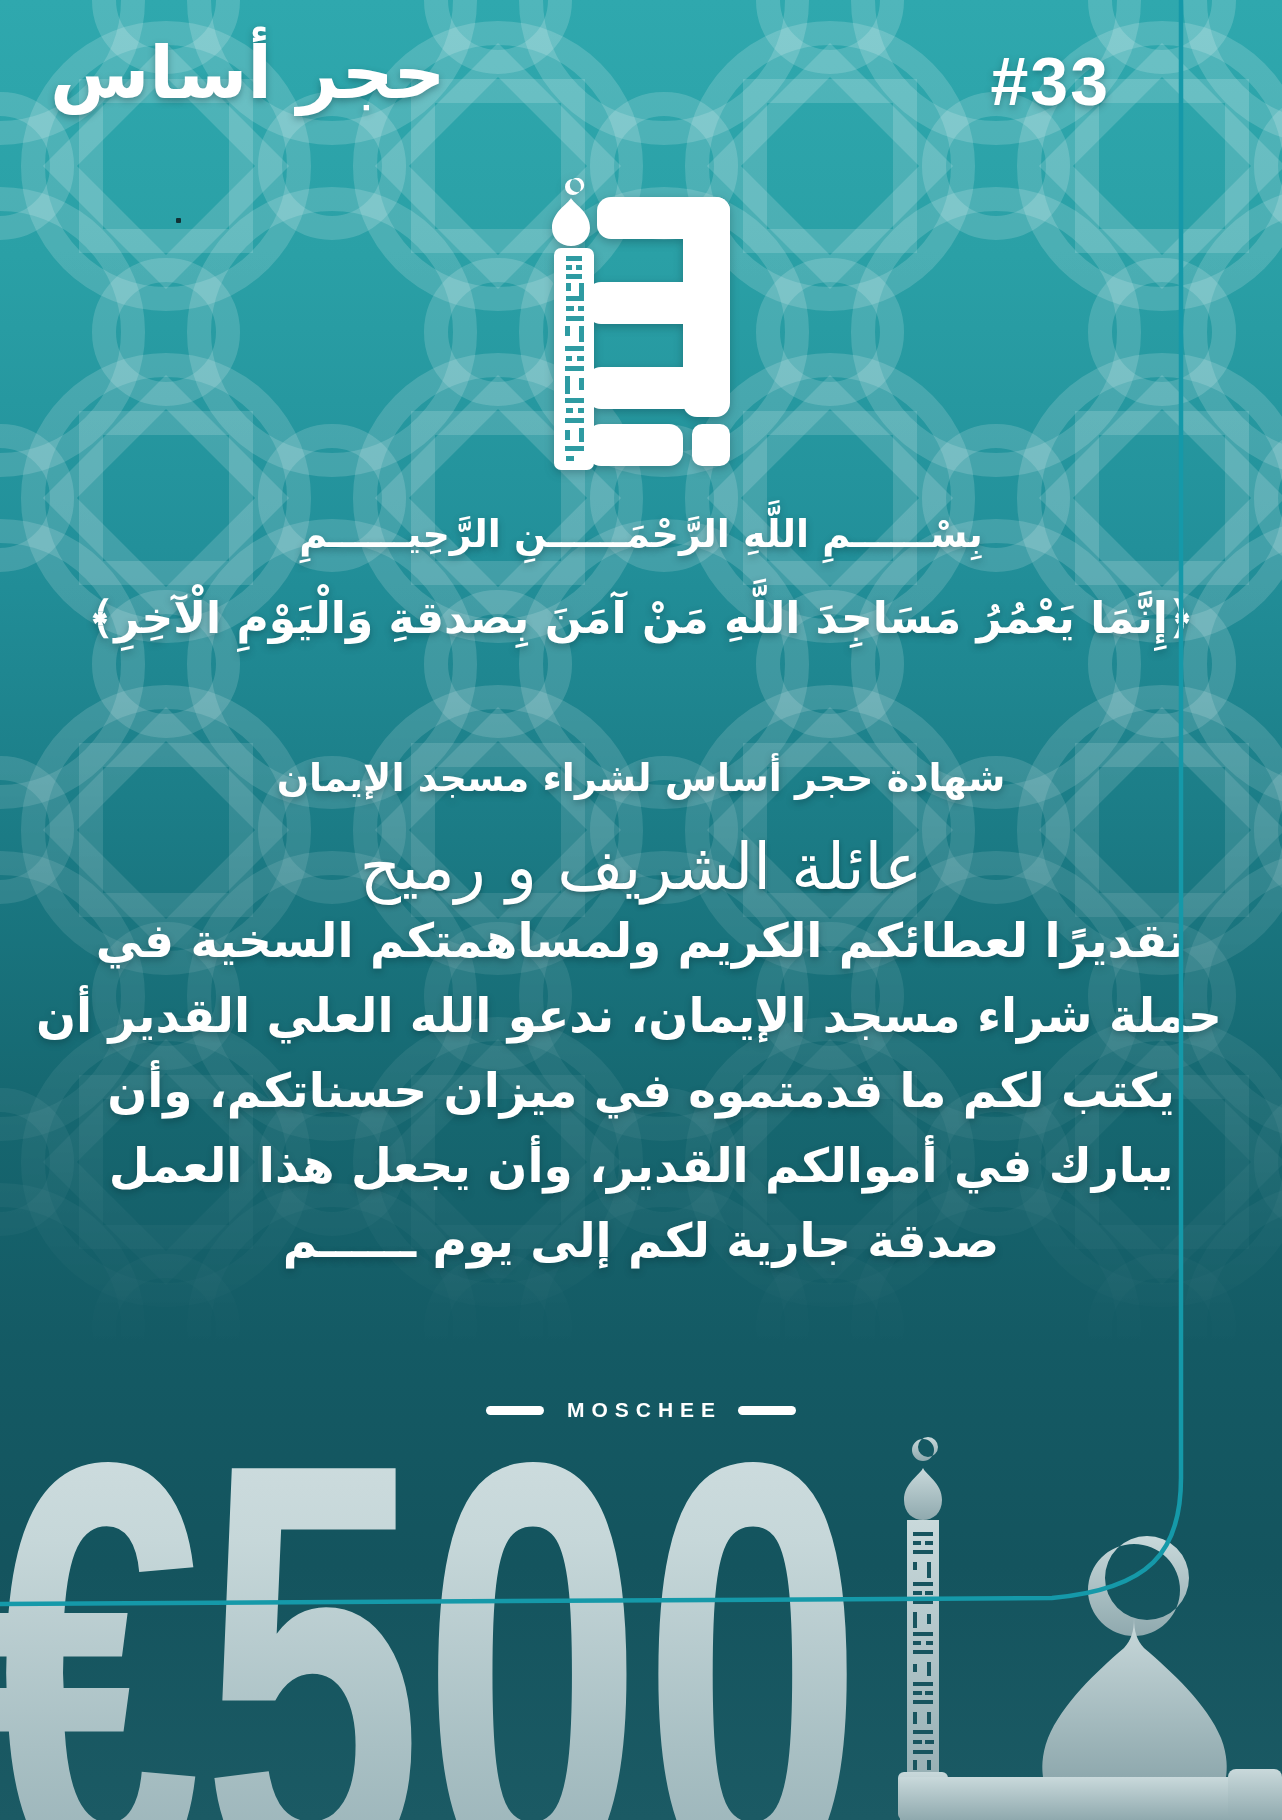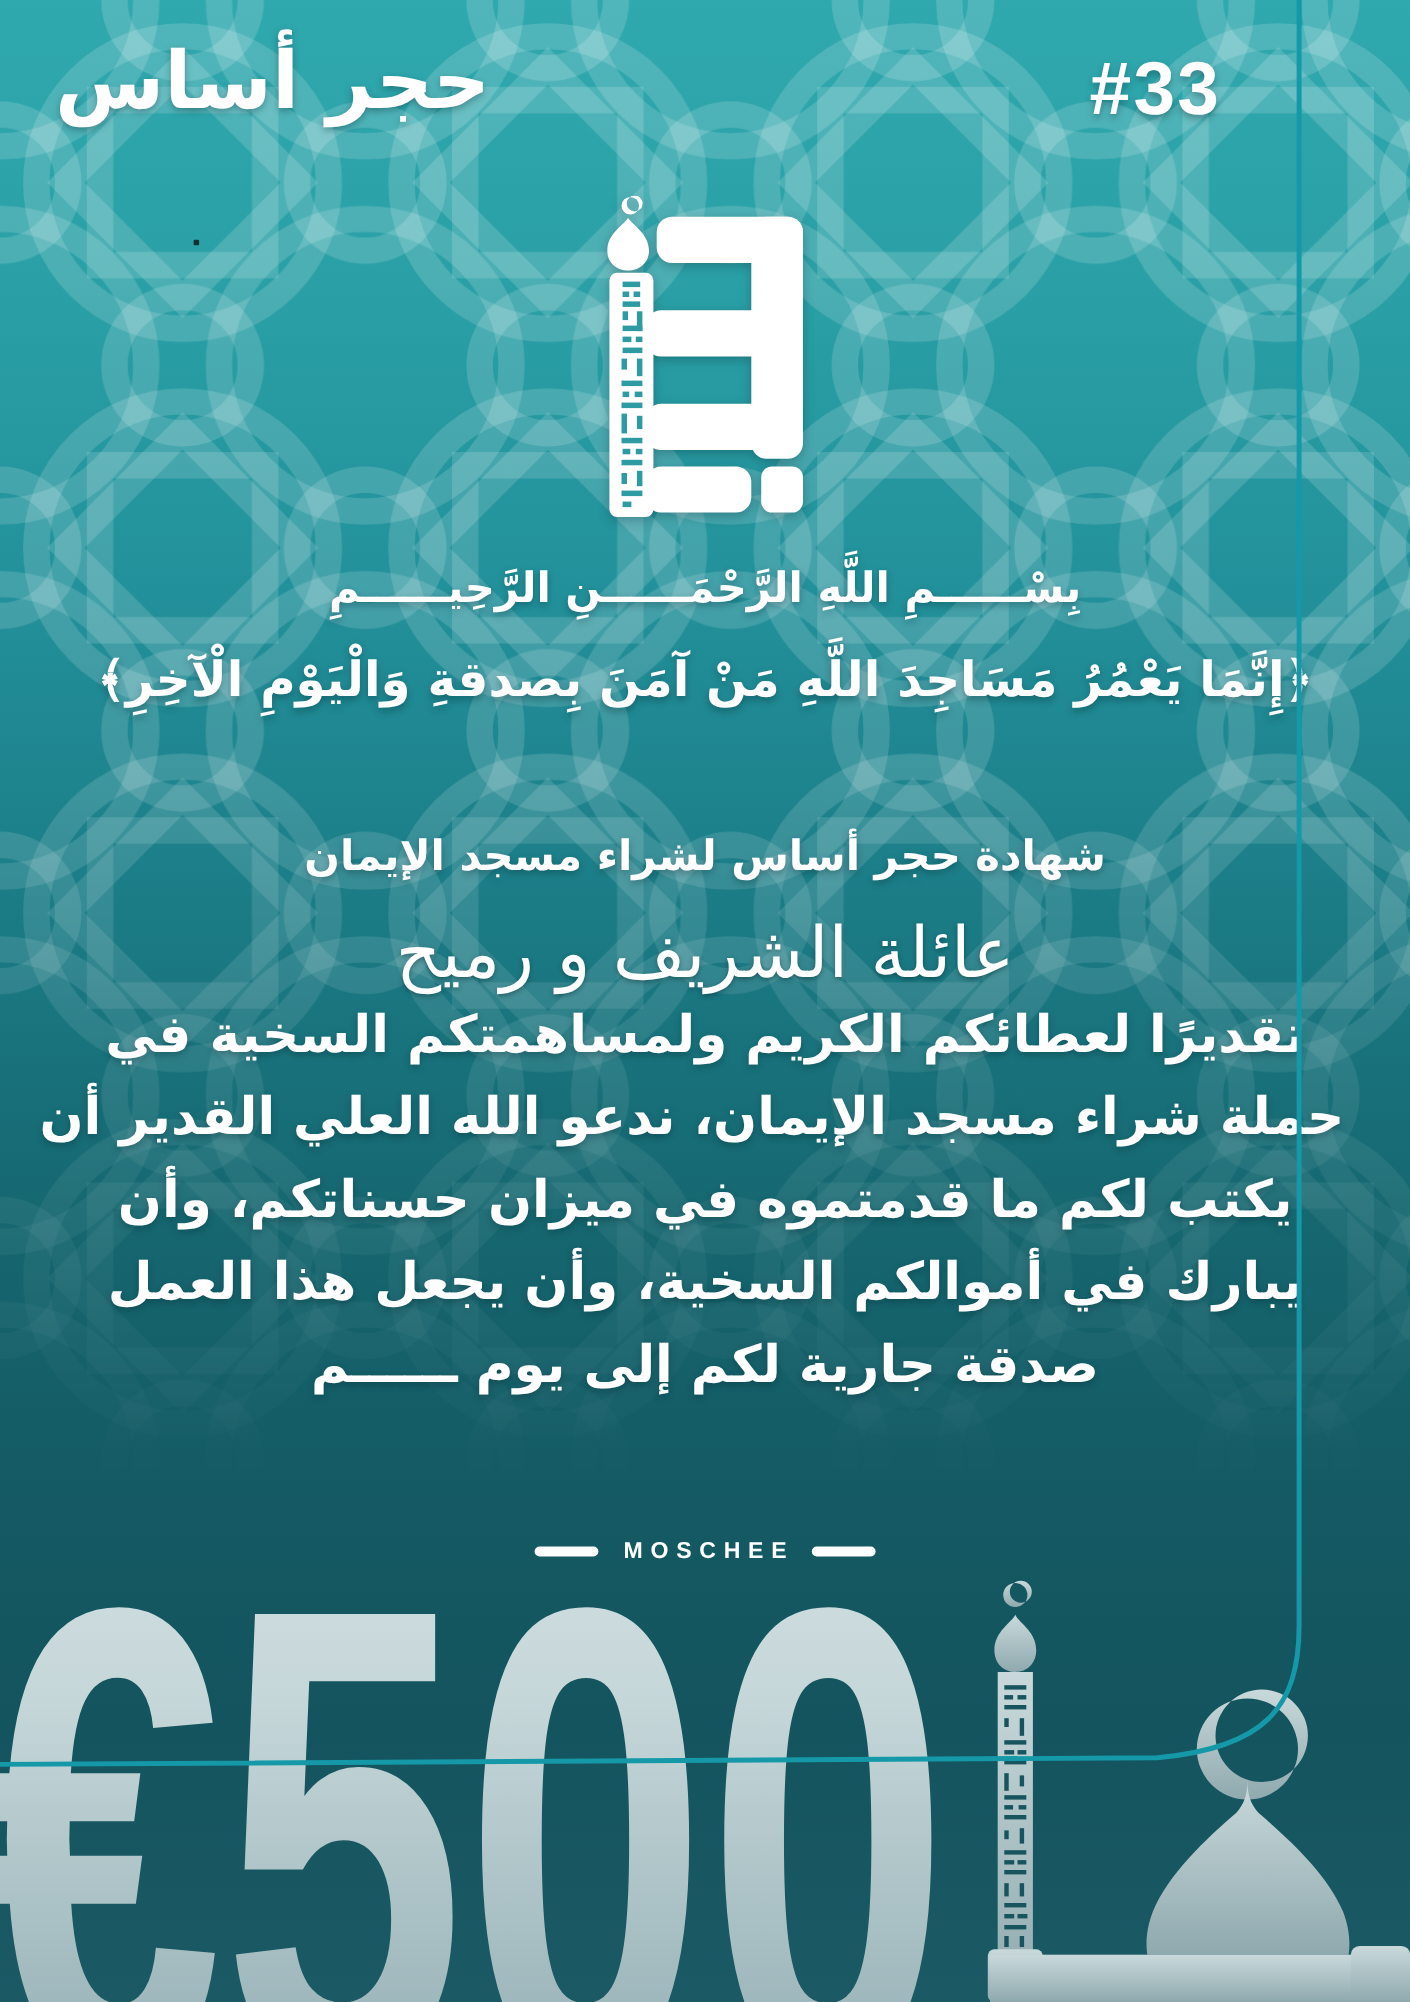--- a/index.html
+++ b/index.html
@@ -143,21 +143,21 @@
 
   <div class="txt ar bismillah">بِسْــــــمِ اللَّهِ الرَّحْمَــــــنِ الرَّحِيــــــمِ</div>
   <div class="txt ar verse">﴿إِنَّمَا يَعْمُرُ مَسَاجِدَ اللَّهِ مَنْ آمَنَ بِصدقةِ وَالْيَوْمِ الْآخِرِ﴾</div>
 
   <div class="txt ar heading">شهادة حجر أساس لشراء مسجد الإيمان</div>
   <div class="txt ar recipient">عائلة الشريف و رميح</div>
   <div class="txt ar paragraph">
     <span class="body-line">تقديرًا لعطائكم الكريم ولمساهمتكم السخية في</span>
     <span class="body-line">حملة شراء مسجد الإيمان، ندعو الله العلي القدير أن</span>
     <span class="body-line">يكتب لكم ما قدمتموه في ميزان حسناتكم، وأن</span>
-    <span class="body-line">يبارك في أموالكم السخية، وأن يجعل هذا العمل</span>
+    <span class="body-line">يبارك في أموالكم القدير، وأن يجعل هذا العمل</span>
     <span class="body-line">صدقة جارية لكم إلى يوم ــــــم</span>
   </div>
 
   <div class="brand-sub">
     <span class="bar"></span>
     <span class="label">MOSCHEE</span>
     <span class="bar"></span>
   </div>
 
   <div class="amount">€500</div>

